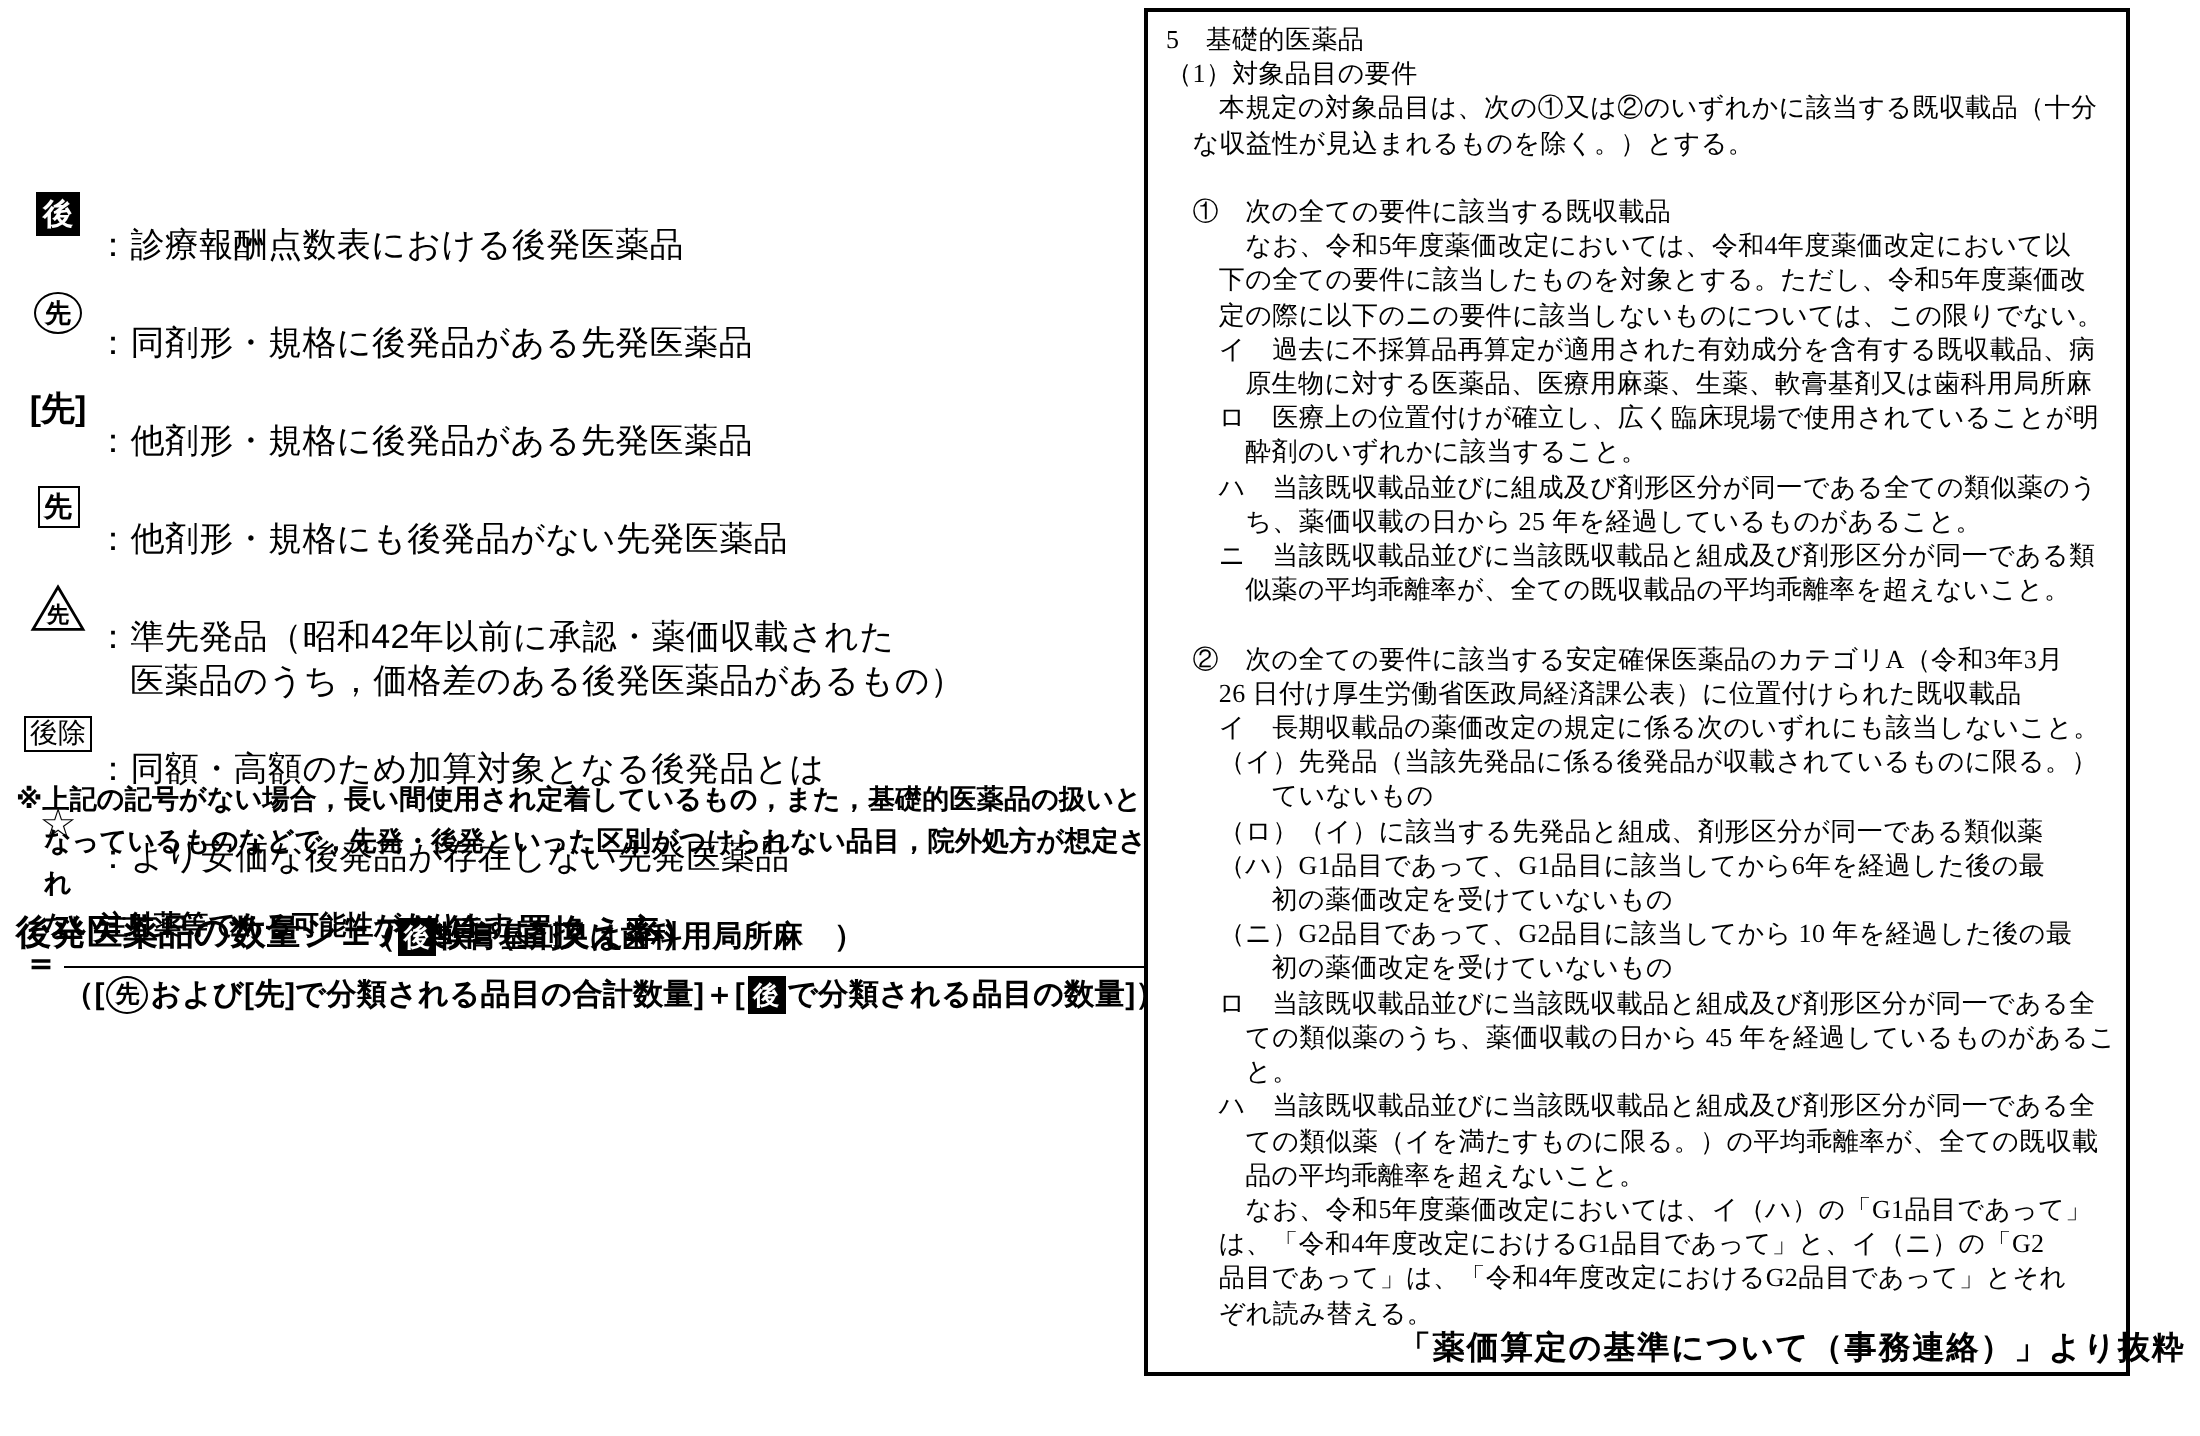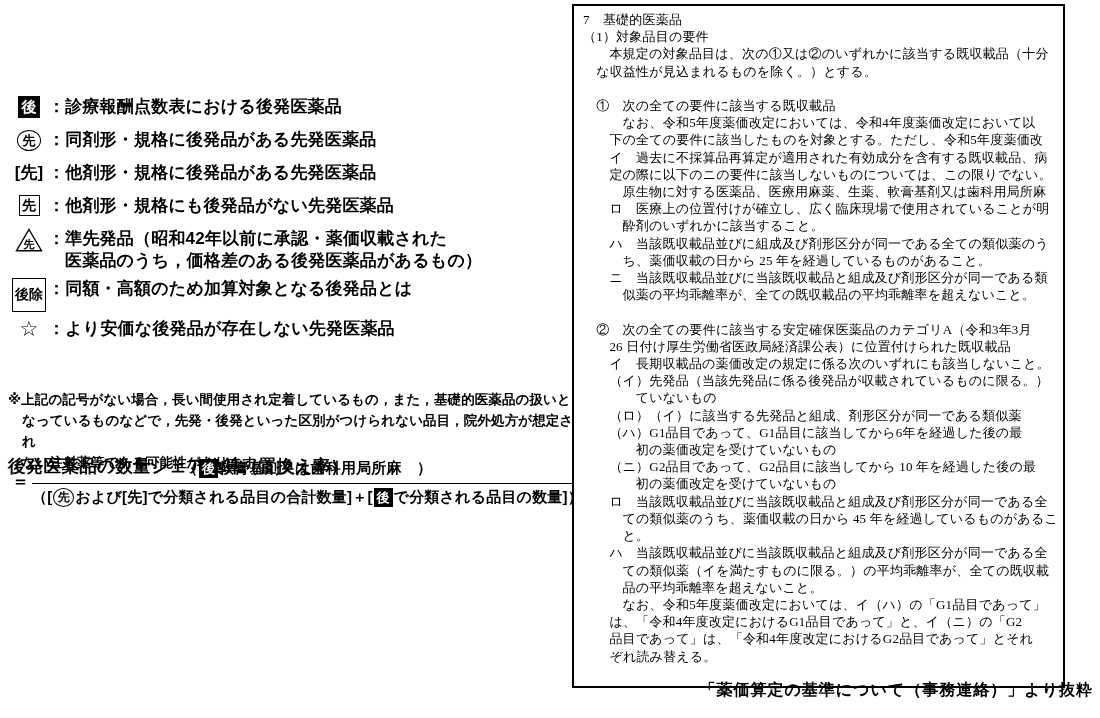--- a/index.html
+++ b/index.html
@@ -4,33 +4,33 @@
 <style>
   html,body{margin:0;padding:0;background:#ffffff;}
   .page{position:relative;width:1100px;height:718px;background:#ffffff;color:#000;overflow:hidden;
         font-family:"Liberation Sans","DejaVu Sans",sans-serif;}
 
   
   .legend{position:absolute;left:10px;top:96px;width:554px;}
   .lrow{display:flex;margin-bottom:11px;}
   .lrow.two{margin-bottom:6px;}
   .symcell{flex:0 0 38px;width:38px;display:flex;justify-content:center;align-items:flex-start;}
-  .ltext{font-size:17px;font-weight:700;line-height:22px;letter-spacing:.2px;}
+  .ltext{font-size:17px;font-weight:400;line-height:22px;letter-spacing:.2px;margin-top:16px;}
   .lline{display:block;}
   .lline.cont{padding-left:17px;text-align:right;}
 
   .sym-black-box{display:inline-flex;width:22px;height:22px;background:#000;color:#fff;
       font-size:15px;font-weight:700;align-items:center;justify-content:center;}
   .sym-circle{display:inline-flex;width:24px;height:21px;border:1.6px solid #000;border-radius:50%;
       font-size:13px;font-weight:700;align-items:center;justify-content:center;margin-top:1px;box-sizing:border-box;}
   .sym-plain{font-size:17px;font-weight:600;line-height:22px;}
   .sym-box{display:inline-flex;width:21px;height:21px;border:1.6px solid #000;
       font-size:14px;font-weight:700;align-items:center;justify-content:center;box-sizing:border-box;}
-  .sym-box-wide{display:inline-flex;height:34px;border:1.6px solid #000;padding:0 2px;
-      font-size:14px;font-weight:700;align-items:center;justify-content:center;box-sizing:border-box;}
+  .sym-box-wide{display:inline-flex;height:18px;border:1.6px solid #000;padding:0 2px;
+      font-size:14px;font-weight:400;align-items:center;justify-content:center;box-sizing:border-box;}
   .sym-star{font-size:21px;font-weight:600;line-height:22px;}
   .sym-tri{position:relative;display:inline-block;width:28px;height:24px;}
   .sym-tri svg{position:absolute;left:0;top:0;}
   .tri-ch{position:absolute;left:0;right:0;top:10px;text-align:center;font-size:11px;font-weight:700;line-height:12px;}
 
   
   .note{position:absolute;left:8px;top:358px;width:552px;font-size:13.5px;font-weight:600;
         line-height:21px;white-space:pre-line;padding-left:14px;text-indent:-14px;letter-spacing:.1px;margin-top:31px;}
 
   
@@ -47,21 +47,21 @@
   .fsym-circle{display:inline-flex;width:21px;height:19px;border:1.5px solid #000;border-radius:50%;
       font-size:12px;font-weight:700;align-items:center;justify-content:center;margin:0 1px;box-sizing:border-box;}
 
   
   .regbox{position:absolute;left:572px;top:4px;width:493px;height:684px;border:2px solid #000;
       box-sizing:border-box;padding:5px 8px 0 9px;overflow:hidden;background:#fff;}
   .bline{font-family:"Liberation Serif","DejaVu Serif",serif;font-size:13px;line-height:17.2px;
       white-space:pre;letter-spacing:.2px;}
 
   
-  .footer{position:absolute;right:7px;top:680px;font-size:16px;font-weight:700;letter-spacing:1px;text-align:right;}
+  .footer{position:absolute;right:7px;top:664px;font-size:16px;font-weight:700;letter-spacing:1px;text-align:right;}
 </style>
 </head>
 <body>
 
 <div class="page">
 
   <div class="legend">
       <div class="lrow">
         <span class="symcell">
           <span class="sym-black-box">後</span>
@@ -145,30 +145,30 @@
         <span>（[</span>
         <span class="fsym-circle">先</span>
         <span>および[先]で分類される品目の合計数量]＋[</span>
         <span class="fsym-black">後</span>
         <span>で分類される品目の数量]）</span>
       </div>
     </div>
   </div>
 
   <div class="regbox">
-      <div class="bline">7　基礎的医薬品</div>
+      <div class="bline">5　基礎的医薬品</div>
       <div class="bline">（1）対象品目の要件</div>
       <div class="bline">　　本規定の対象品目は、次の①又は②のいずれかに該当する既収載品（十分</div>
       <div class="bline">　な収益性が見込まれるものを除く。）とする。</div>
       <div class="bline">&nbsp;</div>
       <div class="bline">　①　次の全ての要件に該当する既収載品</div>
       <div class="bline">　　　なお、令和5年度薬価改定においては、令和4年度薬価改定において以</div>
       <div class="bline">　　下の全ての要件に該当したものを対象とする。ただし、令和5年度薬価改</div>
+      <div class="bline">　　定の際に以下のニの要件に該当しないものについては、この限りでない。</div>
       <div class="bline">　　イ　過去に不採算品再算定が適用された有効成分を含有する既収載品、病</div>
-      <div class="bline">　　定の際に以下のニの要件に該当しないものについては、この限りでない。</div>
       <div class="bline">　　　原生物に対する医薬品、医療用麻薬、生薬、軟膏基剤又は歯科用局所麻</div>
       <div class="bline">　　ロ　医療上の位置付けが確立し、広く臨床現場で使用されていることが明</div>
       <div class="bline">　　　酔剤のいずれかに該当すること。</div>
       <div class="bline">　　ハ　当該既収載品並びに組成及び剤形区分が同一である全ての類似薬のう</div>
       <div class="bline">　　　ち、薬価収載の日から 25 年を経過しているものがあること。</div>
       <div class="bline">　　ニ　当該既収載品並びに当該既収載品と組成及び剤形区分が同一である類</div>
       <div class="bline">　　　似薬の平均乖離率が、全ての既収載品の平均乖離率を超えないこと。</div>
       <div class="bline">&nbsp;</div>
       <div class="bline">　②　次の全ての要件に該当する安定確保医薬品のカテゴリA（令和3年3月</div>
       <div class="bline">　　26 日付け厚生労働省医政局経済課公表）に位置付けられた既収載品</div>

